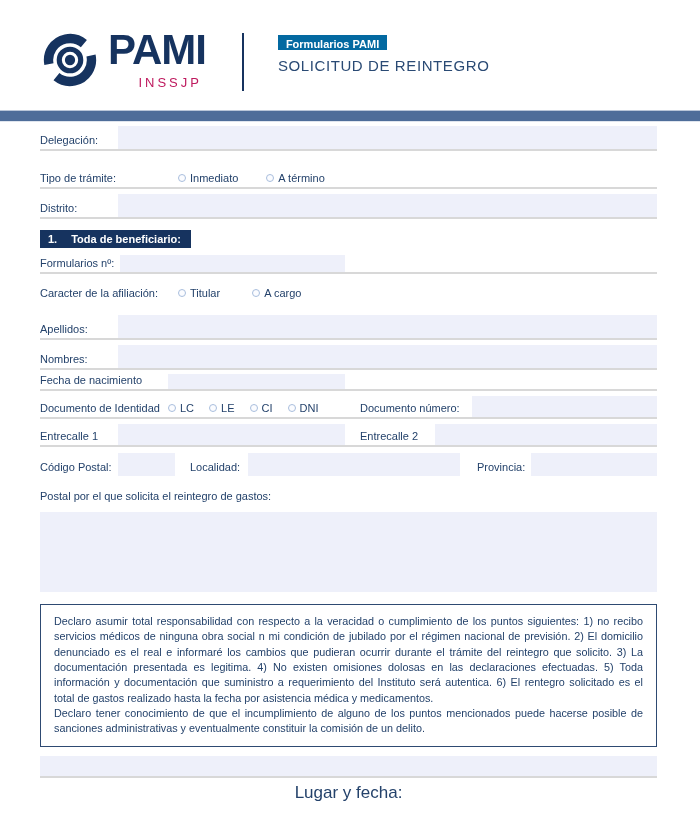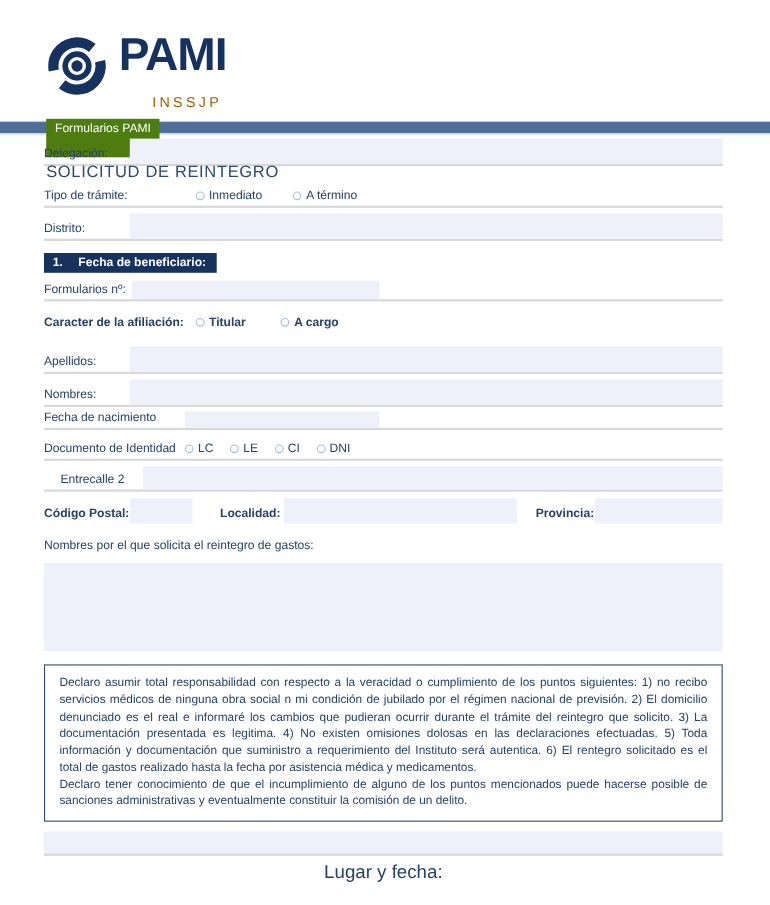--- a/index.html
+++ b/index.html
@@ -1,36 +1,36 @@
 <!DOCTYPE html>
 <html><head>
 <meta charset="utf-8">
 <style>
   * { margin:0; padding:0; box-sizing:border-box; }
   html,body { width:700px; height:823px; background:#ffffff; overflow:hidden;
     font-family:"Liberation Sans","DejaVu Sans",sans-serif; }
 
   
-  .header { height:110px; display:flex; align-items:flex-start; padding:30px 0 0 42px;flex-direction:column; }
+  .header { height:110px; display:flex; align-items:flex-start; padding:30px 0 0 42px; }
   .logo-block { display:flex; align-items:flex-start; }
   .logo-icon { width:56px; height:56px; margin-top:2px; }
   .logo-textcol { margin-left:10px; }
   .logo-word { font-size:42px; font-weight:bold; color:#16335f; letter-spacing:-1px; line-height:40px; }
-  .logo-sub { font-size:13px; color:#a16207; letter-spacing:3px; text-align:right; padding-right:4px; margin-top:15px; }
+  .logo-sub { font-size:13px; color:#be185d; letter-spacing:3px; text-align:right; padding-right:4px; margin-top:5px; }
   .hdr-divider { width:2px; height:58px; background:#16335f; margin:3px 34px 0 36px; }
   .hdr-right { margin-top:4px; }
-  .hdr-badge { display:inline-block; background:#4d7c0f; color:#ffffff; font-size:11px;
-    font-weight:normal; padding:3px 8px 20px 8px; }
+  .hdr-badge { display:inline-block; background:#0369a1; color:#ffffff; font-size:11px;
+    font-weight:bold; padding:3px 8px 0 8px; }
   .hdr-title { color:#2a4a74; font-size:15px; letter-spacing:0.6px; margin-top:5px; }
   .topbar { height:12px; background:#4e6d99; border-top:1px solid #b9c6d8; border-bottom:1px solid #dfe5ee; }
 
   
   .content { width:617px; margin-left:40px; }
   .frow { display:flex; align-items:flex-end; border-bottom:2px solid #d8d8d8; }
-  .frow.no-line { border-bottom:none;font-weight:bold; }
+  .frow.no-line { border-bottom:none; }
   .lbl { font-size:11px; color:#24426b; padding-bottom:3px; white-space:nowrap; }
   .field { background:#eef0fa; align-self:stretch; margin-top:1px; }
   .grow { flex:1; }
   .half-l { display:flex; align-items:flex-end; width:305px; align-self:stretch; }
   .half-r { display:flex; align-items:flex-end; flex:1; margin-left:15px; align-self:stretch; }
   .ropt { display:flex; align-items:center; padding-bottom:3px; }
   .radio { width:8px; height:8px; border-radius:50%; border:1px solid #a9bedd; background:#fbfcff;
     display:inline-block; margin-right:4px; flex:none; }
   .ropt .lbl { padding-bottom:0; }
   .sec-badge { display:inline-flex; background:#16335f; color:#ffffff; font-size:11px; font-weight:bold;
@@ -45,21 +45,21 @@
 
   
   .h24{height:24px} .h26{height:26px} .h20{height:20px} .h18{height:18px}
   .mt14{margin-top:14px} .mt3{margin-top:3px} .mt4{margin-top:4px} .mt5{margin-top:5px}
   .mt6{margin-top:6px} .mt8{margin-top:8px} .mt12{margin-top:12px}
 
   
   .w138{width:138px} .w128{width:128px} .w80{width:80px} .w78{width:78px} .w55{width:55px}
   .w112{width:112px} .w75{width:75px} .w48{width:48px} .w30{width:30px} .w34{width:34px}
   .fw49{width:49px; flex:none} .fw50{width:50px; flex:none} .fw45{flex:1} .fw57{width:57px; flex:none}
-  .w58{width:58px; margin-left:25px} .fw212{width:212px; flex:none} .w54{width:54px; margin-left:17px}
+  .w58{width:58px; margin-left:15px} .fw212{width:212px; flex:none} .w54{width:54px; margin-left:17px}
   .ml28{margin-left:28px} .ml32{margin-left:32px} .ml15{margin-left:15px} .ml14{margin-left:14px}
 </style>
 </head>
 <body>
 
 <div class="header">
   <div class="logo-block">
     <svg class="logo-icon" viewBox="0 0 60 60">
       <circle cx="30" cy="30" r="23" fill="none" stroke="#16335f" stroke-width="10" stroke-dasharray="56.25 16" transform="rotate(-12 30 30)"></circle>
       <circle cx="30" cy="30" r="11.5" fill="none" stroke="#16335f" stroke-width="5.5"></circle>
@@ -101,21 +101,21 @@
 
   
   <div class="frow mt4 h26">
     <span class="lbl w78">Distrito:</span>
     <div class="field grow"></div>
   </div>
 
   
   <div class="sec-badge">
     <span class="sec-num">1.</span>
-    <span>Fecha de beneficiario:</span>
+    <span>Toda de beneficiario:</span>
   </div>
 
   
   <div class="frow mt6 h20">
     <div class="half-l">
       <span class="lbl w80">Formularios nº:</span>
       <div class="field grow"></div>
     </div>
   </div>
 
@@ -166,44 +166,52 @@
       </span>
       <span class="ropt ml15">
         <span class="radio"></span>
         <span class="lbl">CI</span>
       </span>
       <span class="ropt ml15">
         <span class="radio"></span>
         <span class="lbl">DNI</span>
       </span>
     </div>
+    <div class="half-r">
+      <span class="lbl w112">Documento número:</span>
+      <div class="field grow"></div>
+    </div>
   </div>
 
   
 
   
   <div class="frow mt4 h24">
+    <div class="half-l">
+      <span class="lbl w78">Entrecalle 1</span>
+      <div class="field grow"></div>
+    </div>
     <div class="half-r">
       <span class="lbl w75">Entrecalle 2</span>
       <div class="field grow"></div>
     </div>
   </div>
 
   
   <div class="frow no-line mt5 h24">
     <span class="lbl w78">Código Postal:</span>
     <div class="field fw57"></div>
     <span class="lbl w58">Localidad:</span>
     <div class="field fw212"></div>
     <span class="lbl w54">Provincia:</span>
     <div class="field grow"></div>
   </div>
 
   
-  <div class="motivo-lbl">Nombres por el que solicita el reintegro de gastos:</div>
+  <div class="motivo-lbl">Postal por el que solicita el reintegro de gastos:</div>
   <div class="bigfield"></div>
 
   
   <div class="decl-box">
     <p>Declaro asumir total responsabilidad con respecto a la veracidad o cumplimiento de los puntos siguientes: 1) no recibo servicios médicos de ninguna obra social n mi condición de jubilado por el régimen nacional de previsión. 2) El domicilio denunciado es el real e informaré los cambios que pudieran ocurrir durante el trámite del reintegro que solicito. 3) La documentación presentada es legitima. 4) No existen omisiones dolosas en las declaraciones efectuadas. 5) Toda información y documentación que suministro a requerimiento del Instituto será autentica. 6) El rentegro solicitado es el total de gastos realizado hasta la fecha por asistencia médica y medicamentos.</p>
     <p>Declaro tener conocimiento de que el incumplimiento de alguno de los puntos mencionados puede hacerse posible de sanciones administrativas y eventualmente constituir la comisión de un delito.</p>
   </div>
 
   
   <div class="final-row"></div>

